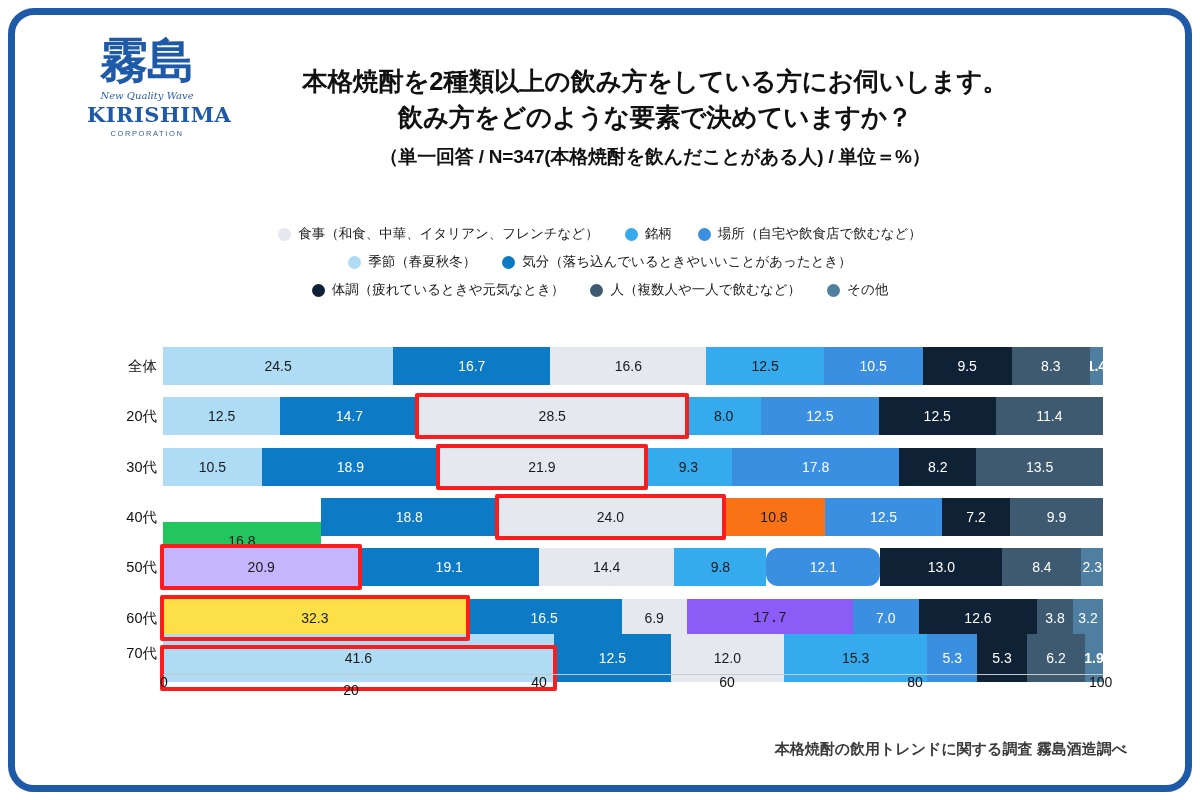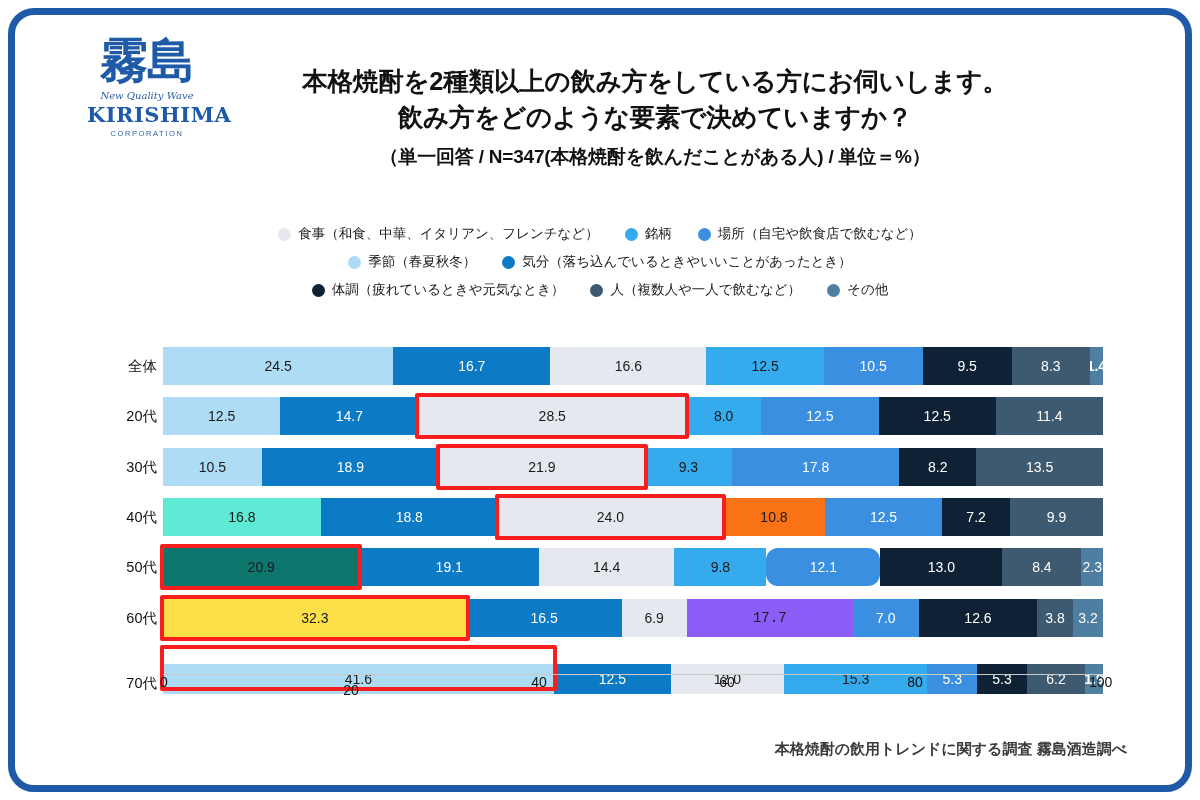--- a/index.html
+++ b/index.html
@@ -169,51 +169,51 @@
           <div class="seg dark-text" style="flex: 10.5 0 0px; background: rgb(174, 220, 245);">10.5</div>
           <div class="seg" style="flex: 18.9 0 0px; background: rgb(12, 122, 196);">18.9</div>
           <div class="seg dark-text" style="flex: 21.9 0 0px; background: rgb(230, 232, 239);">21.9</div>
           <div class="seg dark-text" style="flex: 9.3 0 0px; background: rgb(53, 171, 238);">9.3</div>
           <div class="seg" style="flex: 17.8 0 0px; background: rgb(59, 143, 224);">17.8</div>
           <div class="seg" style="flex: 8.2 0 0px; background: rgb(14, 33, 53);">8.2</div>
           <div class="seg" style="flex: 13.5 0 0px; background: rgb(61, 90, 112);">13.5</div>
         </div>
         <div class="row" style="top: 154.9px; height: 38px;">
           <div class="row-label" style="line-height: 38px;">40代</div>
-          <div class="seg dark-text" style="flex: 16.8 0 0px; background: #5eead4;">16.8</div>
+          <div class="seg dark-text" style="flex: 16.8 0 0px; background: #22c55e; margin-top: 24px;">16.8</div>
           <div class="seg" style="flex: 18.8 0 0px; background: rgb(12, 122, 196);">18.8</div>
           <div class="seg dark-text" style="flex: 24 0 0px; background: rgb(230, 232, 239);">24.0</div>
           <div class="seg dark-text" style="flex: 10.8 0 0px; background: #f97316;">10.8</div>
           <div class="seg" style="flex: 12.5 0 0px; background: rgb(59, 143, 224);">12.5</div>
           <div class="seg" style="flex: 7.2 0 0px; background: rgb(14, 33, 53);">7.2</div>
           <div class="seg" style="flex: 9.9 0 0px; background: rgb(61, 90, 112);">9.9</div>
         </div>
         <div class="row" style="top: 205.2px; height: 38px;">
           <div class="row-label" style="line-height: 38px;">50代</div>
-          <div class="seg dark-text" style="flex: 20.9 0 0px; background: #0f766e;">20.9</div>
+          <div class="seg dark-text" style="flex: 20.9 0 0px; background: #c4b5fd;">20.9</div>
           <div class="seg" style="flex: 19.1 0 0px; background: rgb(12, 122, 196);">19.1</div>
           <div class="seg dark-text" style="flex: 14.4 0 0px; background: rgb(230, 232, 239);">14.4</div>
           <div class="seg dark-text" style="flex: 9.8 0 0px; background: rgb(53, 171, 238);">9.8</div>
           <div class="seg" style="flex: 12.1 0 0px; background: rgb(59, 143, 224); border-radius: 12px;">12.1</div>
           <div class="seg" style="flex: 13 0 0px; background: rgb(14, 33, 53);">13.0</div>
           <div class="seg" style="flex: 8.4 0 0px; background: rgb(61, 90, 112);">8.4</div>
           <div class="seg" style="flex: 2.3 0 0px; background: rgb(78, 127, 160);">2.3</div>
         </div>
         <div class="row" style="top: 255.5px; height: 38px;">
           <div class="row-label" style="line-height: 38px;">60代</div>
           <div class="seg dark-text" style="flex: 32.3 0 0px; background: #fde047;">32.3</div>
           <div class="seg" style="flex: 16.5 0 0px; background: rgb(12, 122, 196);">16.5</div>
           <div class="seg dark-text" style="flex: 6.9 0 0px; background: rgb(230, 232, 239);">6.9</div>
           <div class="seg dark-text" style="flex: 17.7 0 0px; background: #8b5cf6; font-family: Liberation Mono, monospace;">17.7</div>
           <div class="seg" style="flex: 7 0 0px; background: rgb(59, 143, 224);">7.0</div>
           <div class="seg" style="flex: 12.6 0 0px; background: rgb(14, 33, 53);">12.6</div>
           <div class="seg" style="flex: 3.8 0 0px; background: rgb(61, 90, 112);">3.8</div>
           <div class="seg" style="flex: 3.2 0 0px; background: rgb(78, 127, 160);">3.2</div>
         </div>
-        <div class="row" style="top: 321px; height: 30px;">
+        <div class="row" style="top: 291px; height: 48px;">
           <div class="row-label" style="line-height: 38px;">70代</div>
           <div class="seg dark-text" style="flex: 41.6 0 0px; background: rgb(174, 220, 245);">41.6</div>
           <div class="seg" style="flex: 12.5 0 0px; background: rgb(12, 122, 196);">12.5</div>
           <div class="seg dark-text" style="flex: 12 0 0px; background: rgb(230, 232, 239);">12.0</div>
           <div class="seg dark-text" style="flex: 15.3 0 0px; background: rgb(53, 171, 238);">15.3</div>
           <div class="seg" style="flex: 5.3 0 0px; background: rgb(59, 143, 224);">5.3</div>
           <div class="seg" style="flex: 5.3 0 0px; background: rgb(14, 33, 53);">5.3</div>
           <div class="seg" style="flex: 6.2 0 0px; background: rgb(61, 90, 112);">6.2</div>
           <div class="seg bold" style="flex: 1.9 0 0px; background: rgb(78, 127, 160);">1.9</div>
         </div>

